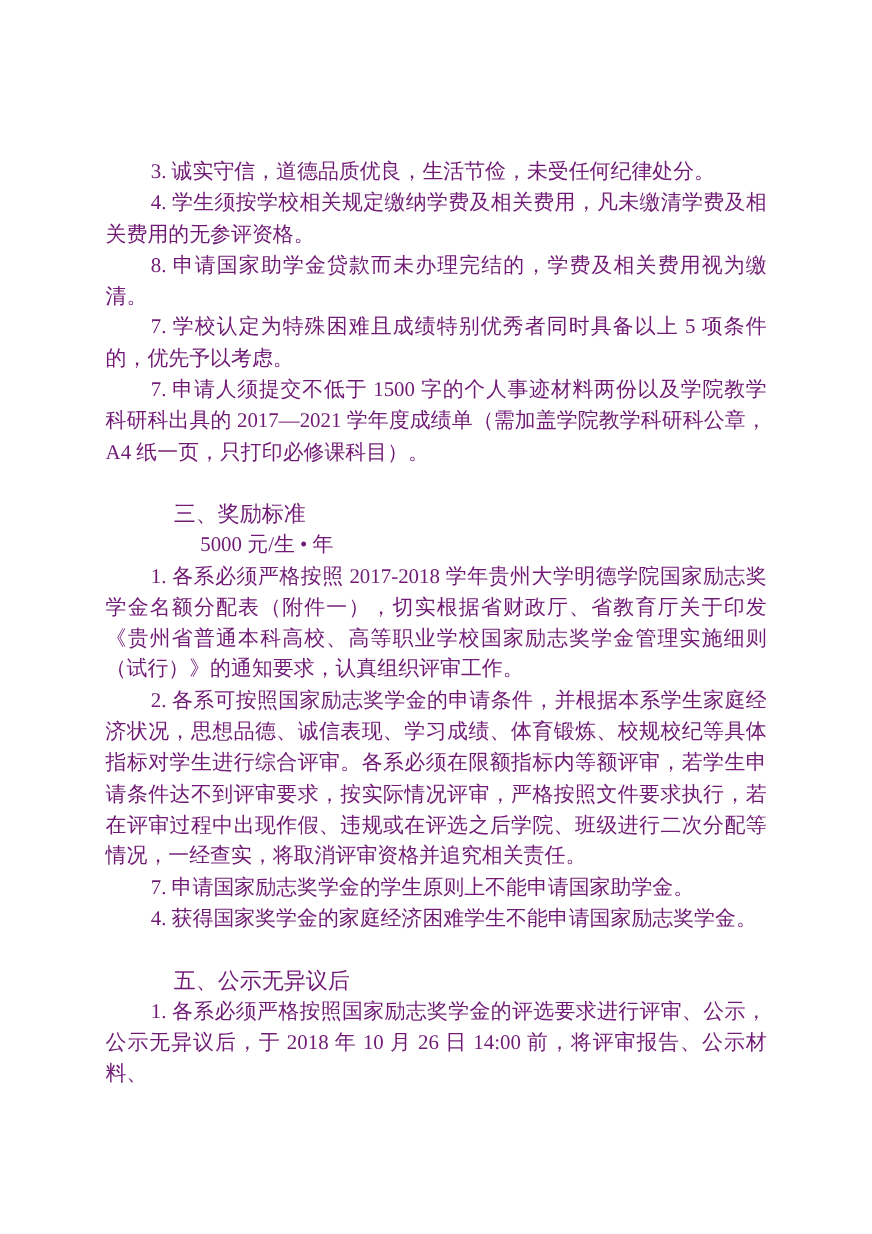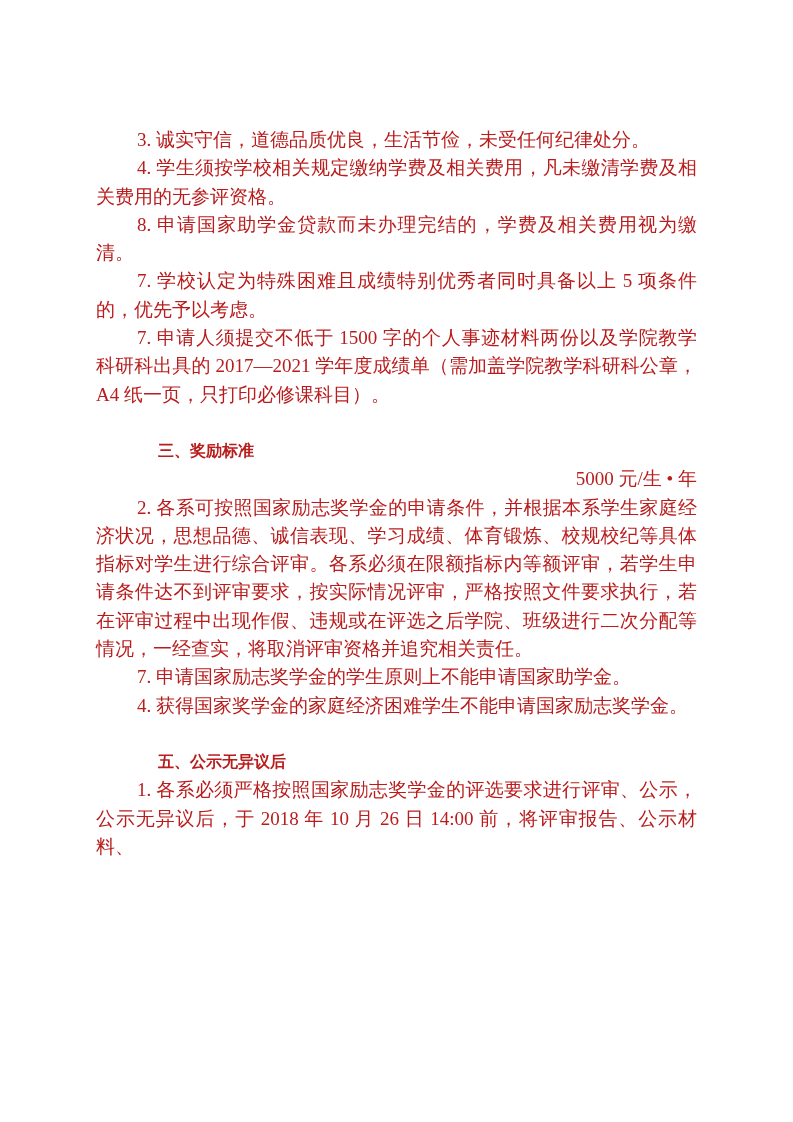--- a/index.html
+++ b/index.html
@@ -10,62 +10,63 @@
   .page {
     position: relative;
     width: 793px;
     height: 1122px;
     background: #ffffff;
     overflow: hidden;
   }
   .content {
     position: absolute;
     left: 96px;
-    top: 126px;
+    top: 143px;
     width: 601px;
     font-family: "Liberation Serif", "DejaVu Serif", serif;
     font-size: 19px;
     line-height: 28.3px;
-    color: #b91c1c;
+    color: #701a75;
   }
   p {
     margin: 0;
     padding: 0;
   }
   .item {
     text-align: justify;
     text-indent: 41px;
   }
   .heading {
-    font-weight: 700;
-    font-size: 16px;
+    font-weight: 400;
+    font-size: 20px;
     margin-left: 62px;
     margin-top: 28px;
     text-align: left;
   }
   .amount {
     margin-left: 86px;
-    text-align: right;
+    text-align: left;
   }
 </style>
 </head>
 <body>
 
 <div class="page">
   <div class="content">
 
     <p class="item">3. 诚实守信，道德品质优良，生活节俭，未受任何纪律处分。</p>
     <p class="item">4. 学生须按学校相关规定缴纳学费及相关费用，凡未缴清学费及相关费用的无参评资格。</p>
     <p class="item">8. 申请国家助学金贷款而未办理完结的，学费及相关费用视为缴清。</p>
     <p class="item">7. 学校认定为特殊困难且成绩特别优秀者同时具备以上 5 项条件的，优先予以考虑。</p>
     <p class="item">7. 申请人须提交不低于 1500 字的个人事迹材料两份以及学院教学科研科出具的 2017—2021 学年度成绩单（需加盖学院教学科研科公章，A4 纸一页，只打印必修课科目）。</p>
 
     <p class="heading">三、奖励标准</p>
     <p class="amount">5000 元/生 • 年</p>
 
+    <p class="item">1. 各系必须严格按照 2017-2018 学年贵州大学明德学院国家励志奖学金名额分配表（附件一），切实根据省财政厅、省教育厅关于印发《贵州省普通本科高校、高等职业学校国家励志奖学金管理实施细则（试行）》的通知要求，认真组织评审工作。</p>
     <p class="item">2. 各系可按照国家励志奖学金的申请条件，并根据本系学生家庭经济状况，思想品德、诚信表现、学习成绩、体育锻炼、校规校纪等具体指标对学生进行综合评审。各系必须在限额指标内等额评审，若学生申请条件达不到评审要求，按实际情况评审，严格按照文件要求执行，若在评审过程中出现作假、违规或在评选之后学院、班级进行二次分配等情况，一经查实，将取消评审资格并追究相关责任。</p>
     <p class="item">7. 申请国家励志奖学金的学生原则上不能申请国家助学金。</p>
     <p class="item">4. 获得国家奖学金的家庭经济困难学生不能申请国家励志奖学金。</p>
 
     <p class="heading">五、公示无异议后</p>
     <p class="item">1. 各系必须严格按照国家励志奖学金的评选要求进行评审、公示，公示无异议后，于 2018 年 10 月 26 日 14:00 前，将评审报告、公示材料、</p>
 
   </div>
 </div>
 

